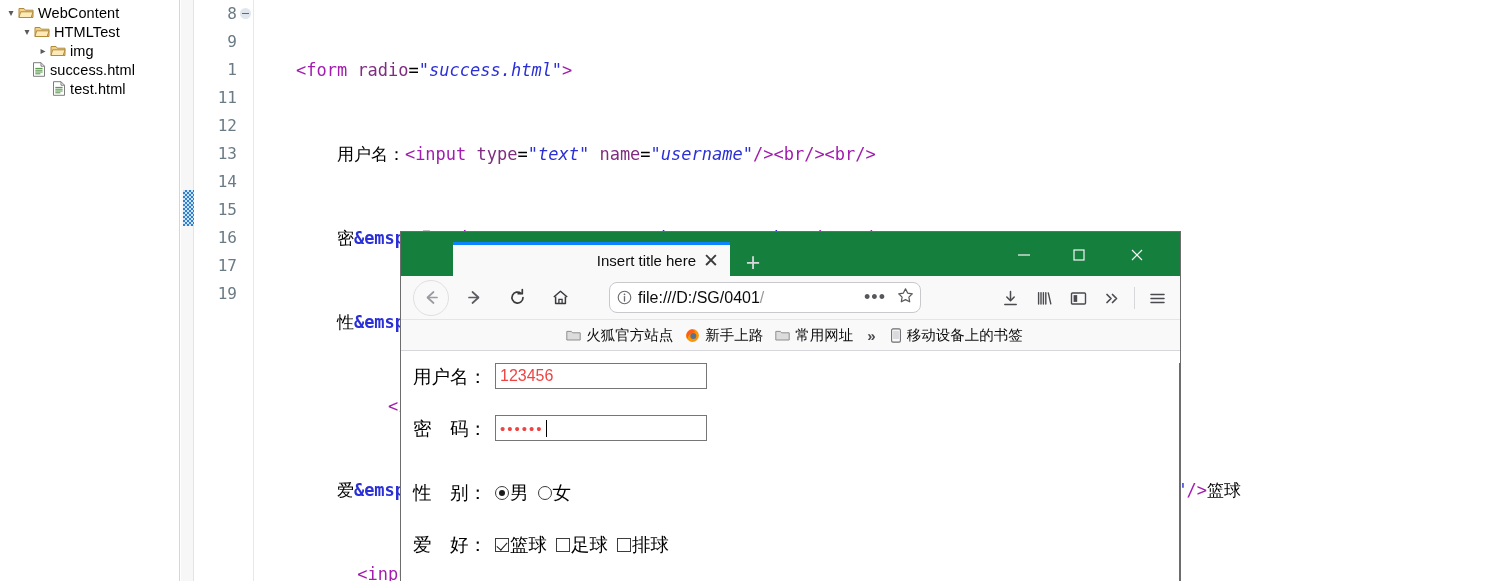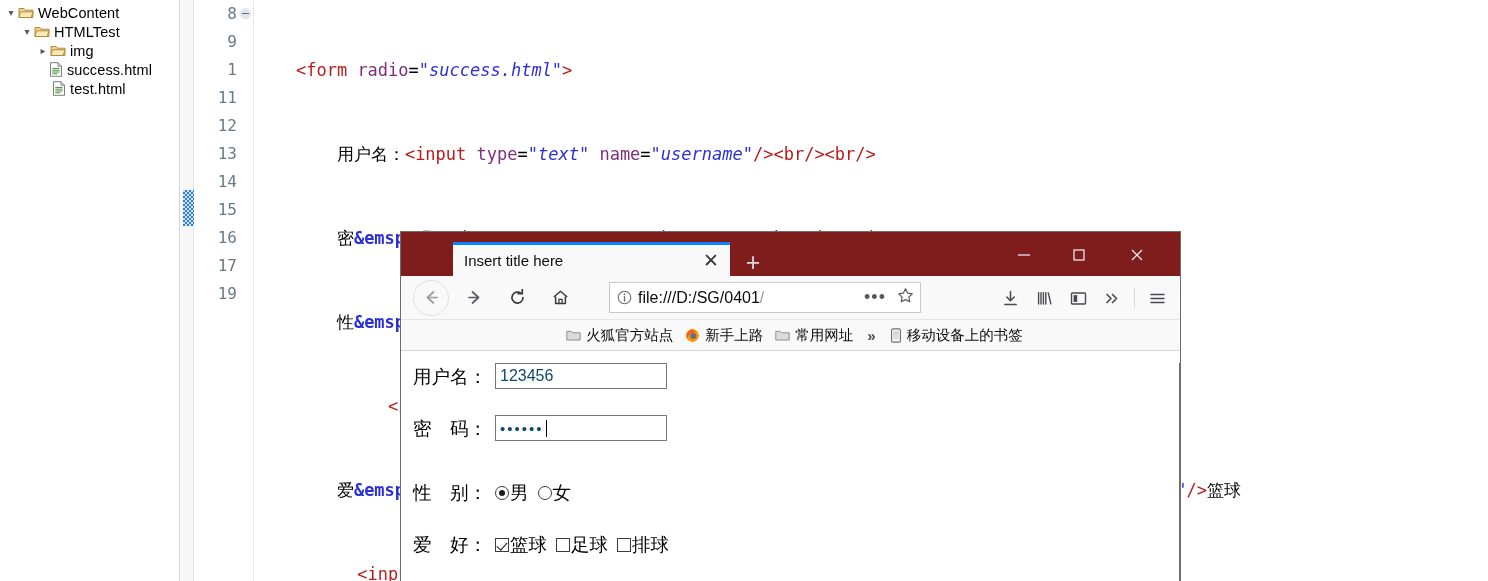--- a/index.html
+++ b/index.html
@@ -94,39 +94,40 @@
   }
   #code {
     position: absolute; left: 74px; top: 0; right: 0; height: 581px;
     font-family: "DejaVu Sans Mono", monospace;
     font-size: 17px;
     line-height: 28px;
     white-space: pre;
     color: #000000;
   }
   .cl { height: 28px; }
-  .tag { color: #b91c1c; }
+  .tag { color: #a21caf; }
   .attr { color: #7f2d7f; }
   .val { color: #2b30d6; font-style: italic; }
   .ent { color: #2b30d6; font-weight: bold; }
   .txt { color: #000000; }
   .eq { color: #000000; }
 
   
   #browser {
     position: absolute; left: 401px; top: 232px;
     width: 779px; height: 349px;
     background: #ffffff;
     box-shadow: 0 0 0 1px #6d6d6d;
     overflow: hidden;
   }
   #titlebar {
     position: relative;
     height: 44px;
-    background: #7f1d1d;
+    background: #15803d;
+    text-align: right;
   }
   #tab {
     position: absolute; left: 52px; top: 10px;
     width: 277px; height: 34px;
     background: #f9f9fa;
     border-top: 3px solid #0a84ff;
     display: flex; align-items: center;
   }
   #tab-title {
     flex: 1;
@@ -174,21 +175,21 @@
   #backbtn {
     border-radius: 50%;
     border: 1px solid #e0e0e2;
     margin-left: 12px;
   }
   #urlbar {
     position: absolute; left: 208px; top: 6px;
     width: 312px; height: 31px;
     background: #ffffff;
     border: 1px solid #c9c9cd;
-    border-radius: 0;
+    border-radius: 8px;
     display: flex; align-items: center;
   }
   #url-info {
     width: 28px; display: flex; align-items: center; justify-content: center;
     color: #6b6b6e;
   }
   #url-text {
     flex: 1;
     font-size: 16px;
     color: #0c0c0d;
@@ -249,25 +250,25 @@
     font-size: 18.5px;
     color: #000000;
     padding-left: 12px;
   }
   #row-user { margin-top: 12px; }
   #row-pwd { margin-top: 26px; }
   #row-gender { margin-top: 39px; }
   #row-hobby { margin-top: 27px; }
   .flabel { width: 82px; flex: 0 0 82px; }
   .finput {
-    width: 172px; height: 26px;
+    width: 212px; height: 26px;
     border: 1px solid #767676;
     background: #ffffff;
     font-size: 16px;
-    color: #0c4a6e;
+    color: #ef4444;
     padding: 0 4px;
     display: flex; align-items: center;
     font-family: "Liberation Sans", sans-serif;
   }
   .pw-dots { letter-spacing: 2px; font-size: 15px; }
   .caret {
     display: inline-block; width: 1px; height: 17px;
     background: #000; margin-left: 2px;
   }
   .opt { display: flex; align-items: center; margin-right: 9px; }
@@ -343,21 +344,21 @@
         </span>
       <span class="folder-ico">
         <svg width="16" height="13" viewBox="0 0 16 13">
           <path d="M1 2.5 L6 2.5 L7.4 4.2 L15 4.2 L15 11.5 L1 11.5 Z" fill="#f3d08a" stroke="#b08b3c" stroke-width="1"></path>
           <path d="M2.6 5.8 L15 5.8 L13.2 11.5 L1 11.5 Z" fill="#fdeab7" stroke="#b08b3c" stroke-width="1"></path>
         </svg>
       </span>
       <span class="tree-label">img</span>
     </div>
 
-    <div class="tree-row" style="padding-left:49px">
+    <div class="tree-row" style="padding-left:32px">
       <span class="file-ico">
         <svg width="14" height="15" viewBox="0 0 14 15">
           <path d="M1.5 .7 L9 .7 L12.5 4.2 L12.5 14.3 L1.5 14.3 Z" fill="#ffffff" stroke="#7d7d7d" stroke-width="1"></path>
           <path d="M9 .7 L9 4.2 L12.5 4.2" fill="none" stroke="#7d7d7d" stroke-width="1"></path>
           <path d="M3.3 6.4 H10.6 M3.3 8.2 H10.6 M3.3 10 H10.6 M3.3 11.8 H8.4" stroke="#4a8f3c" stroke-width="1"></path>
         </svg>
       </span>
       <span class="tree-label">success.html</span>
     </div>
 

